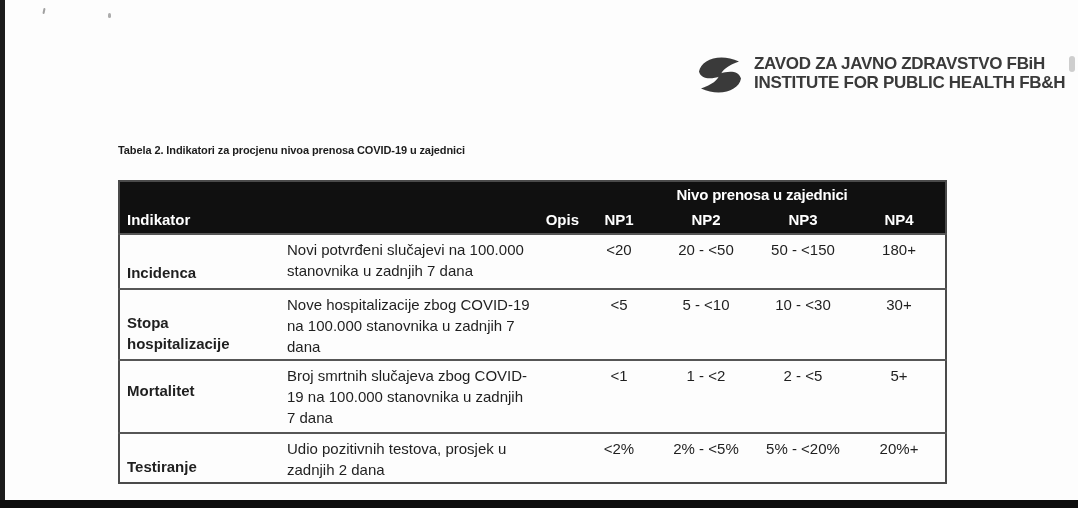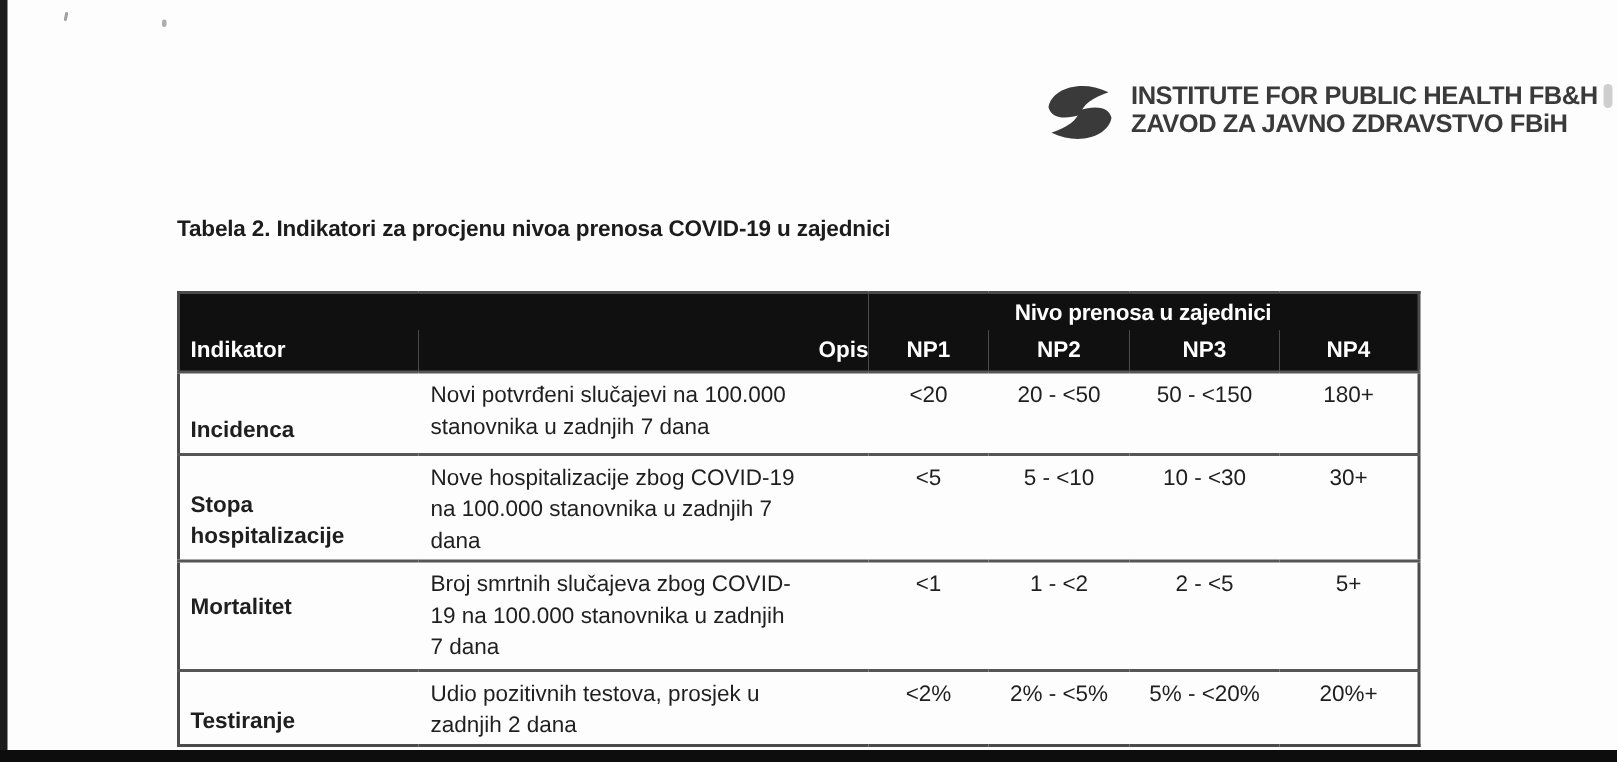--- a/index.html
+++ b/index.html
@@ -47,33 +47,32 @@
   .letterhead-names {
     margin-left: 9px; padding-top: 2px;
     font-weight: bold; font-size: 17px; line-height: 19px;
     letter-spacing: -0.3px; color: var(--logo-text);
     white-space: nowrap;
   }
 
   
   .caption {
     position: absolute; left: 118px; top: 144px;
-    font-size: 15px; font-weight: bold; color: #1c1c1c;
+    font-size: 11px; font-weight: bold; color: #1c1c1c;
     letter-spacing: -0.1px;
   }
 
   
   .doc-table-wrap { position: absolute; left: 118px; top: 180px; }
   table.doc-table {
     width: 827px;
     border-collapse: collapse;
     table-layout: fixed;
     font-size: 15px;
     border: 2px solid var(--border);
-    margin-top: 14px;
   }
   .doc-table thead th {
     background: var(--header-bg);
     color: var(--header-text);
     font-weight: bold;
     font-size: 15px;
   }
   .doc-table thead tr.group-row { height: 25px; }
   .doc-table thead tr.cols-row  { height: 28px; }
   th.group-label { text-align: center; vertical-align: middle; letter-spacing: -0.2px; }
@@ -117,22 +116,22 @@
   <div class="speck speck1"></div>
   <div class="speck speck2"></div>
   <div class="speck speck3"></div>
 
   <div class="letterhead">
     <svg class="logo-mark" viewBox="0 0 50 45" xmlns="http://www.w3.org/2000/svg">
       <path fill="#3a3a3a" d="M4 19 C6 7, 25 0, 44 9 C33 13, 27 17, 25 24 C16 27, 6 27, 4 19 Z"></path>
       <path fill="#3a3a3a" d="M46 26 C44 38, 25 45, 6 36 C17 32, 23 28, 25 21 C34 18, 44 18, 46 26 Z"></path>
     </svg>
     <div class="letterhead-names">
+      <div>ZAVOD ZA JAVNO ZDRAVSTVO FBiH</div>
       <div>INSTITUTE FOR PUBLIC HEALTH FB&amp;H</div>
-      <div>ZAVOD ZA JAVNO ZDRAVSTVO FBiH</div>
     </div>
   </div>
 
   <div class="caption">Tabela 2. Indikatori za procjenu nivoa prenosa COVID-19 u zajednici</div>
 
   <div class="doc-table-wrap">
     <table class="doc-table">
       <colgroup>
         <col style="width:160px">
           <col style="width:300px">

